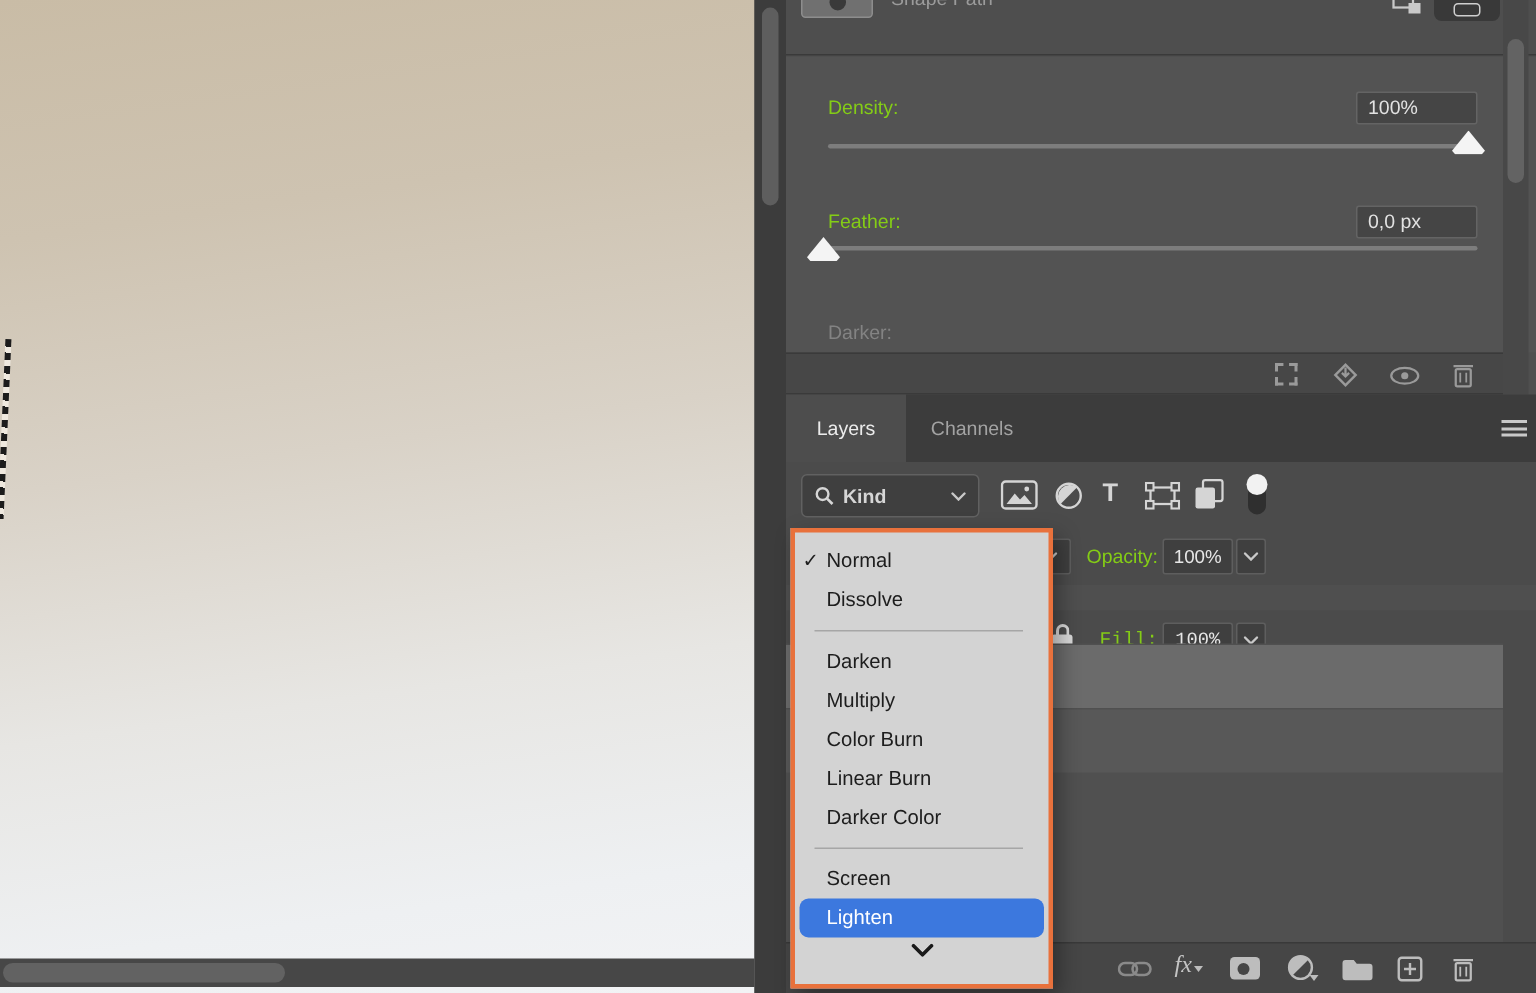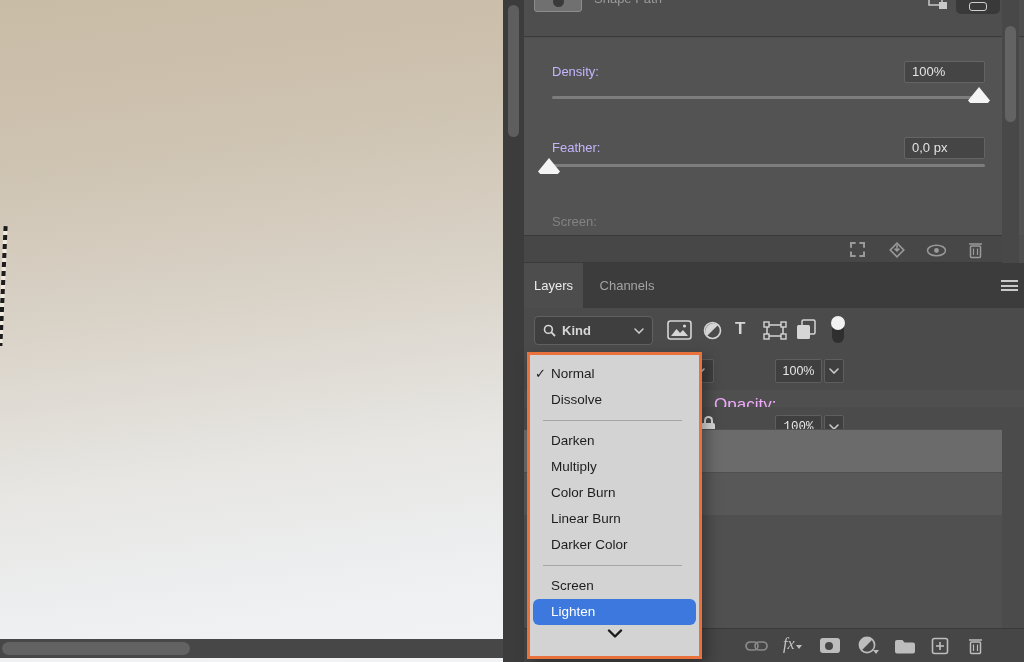--- a/index.html
+++ b/index.html
@@ -15,21 +15,21 @@
     background:repeating-linear-gradient(to bottom, #1c1c1c 0 5px, #efe9df 5px 9px); }
   .hscroll-track { left:0; top:639px; width:503px; height:19px; background:#474747; }
   .hscroll-thumb { left:2px; top:3px; width:188px; height:13px; border-radius:7px; background:#626262; position:absolute; }
 
   
   .vstrip { left:503px; top:0; width:21px; height:662px; background:#3c3c3c; }
   .vthumb { position:absolute; left:5px; top:5px; width:11px; height:132px; border-radius:6px; background:#5e5e5e; }
 
   
   .panel { left:524px; top:0; width:500px; height:662px; background:#4f4f4f; }
-  .panel .row-label { color:#c4b5fd; font-size:13px; }
+  .panel .row-label { color:#84cc16; font-size:13px; }
 
   .top-strip { left:0; top:0; width:500px; height:37px; background:#4e4e4e; border-bottom:1px solid #3a3a3a; overflow:hidden; }
   .tool-btn { position:absolute; left:10px; top:-10px; width:48px; height:22px; background:#707070; border:1px solid #8d8d8d; border-radius:3px; }
   .tool-btn .dot { position:absolute; left:18px; top:5px; width:11px; height:11px; border-radius:50%; background:#3a3a3a; }
   .tool-label { position:absolute; left:70px; top:-9px; color:#9b9b9b; font-size:13px; }
   .ts-icon1 { position:absolute; left:404px; top:-6px; }
   .ts-btn2 { position:absolute; left:432px; top:-10px; width:44px; height:24px; background:#393939; border-radius:5px; display:flex; align-items:flex-end; justify-content:center; padding-bottom:3px; }
   .ts-btn2 .pill { width:18px; height:9px; border:1.5px solid #cfcfcf; border-radius:3px; }
 
   .props { left:0; top:38px; width:500px; height:197px; background:#535353; }
@@ -58,21 +58,21 @@
   .kind-select { position:absolute; left:10px; top:8px; width:119px; height:29px; background:#3f3f3f; border:1px solid #616161; border-radius:4px;
     display:flex; align-items:center; color:#d6d6d6; font-size:13px; font-weight:bold; padding:3px 8px; }
   .kind-select .lbl { margin-left:6px; flex:1; }
   .ficon { position:absolute; top:12px; }
 
   .blend-row, .lock-row { left:0; width:500px; height:38px; background:#4b4b4b; }
   .blend-row { top:352px; }
   .lock-row { top:407px; height:39px; border-bottom:1px solid #ef4444;font-family:Liberation Mono, monospace; }
   .mini-box { position:absolute; height:24px; background:#3f3f3f; border:1px solid #5e5e5e; border-radius:2px;
     color:#e6e6e6; font-size:12.5px; display:flex; align-items:center; justify-content:center; }
-  .ro-label { position:absolute; color:#f0abfc; font-size:17px; text-align:right;margin-top:32px; }
+  .ro-label { position:absolute; color:#84cc16; font-size:13px; text-align:right; }
 
   .lock-ic { position:absolute; left:177px; top:9px; width:15px; }
   .lock-ic .shackle { width:9px; height:8px; border:2px solid #d8d8d8; border-bottom:none; border-radius:5px 5px 0 0; margin:0 auto; }
   .lock-ic .body { width:14px; height:10px; background:#d8d8d8; border-radius:2px; margin-top:-1px; }
 
   .layers-list { left:0; top:429px; width:500px; height:199px; background:#505050; }
   .layer-row1 { position:absolute; left:0; top:1px; width:478px; height:42px; background:#6b6b6b; }
   .layer-row2 { position:absolute; left:0; top:44px; width:478px; height:42px; background:#585858; }
   .list-gutter { position:absolute; left:478px; top:0; width:22px; height:199px; background:#4b4b4b; }
 
@@ -134,21 +134,21 @@
       <div class="abs row-label" style="left:28px; top:26px;">Density:</div>
       <div class="valbox" style="left:380px; top:23px;">100%</div>
       <div class="slider-track" style="left:28px; top:58px; width:433px;"></div>
       <div class="slider-thumb" style="left:444px; top:49px;"></div>
 
       <div class="abs row-label" style="left:28px; top:102px;">Feather:</div>
       <div class="valbox" style="left:380px; top:99px;">0,0 px</div>
       <div class="slider-track" style="left:25px; top:126px; width:436px;"></div>
       <div class="slider-thumb" style="left:14px; top:120px;"></div>
 
-      <div class="refine-label">Screen:</div>
+      <div class="refine-label">Darker:</div>
     </div>
 
     <div class="abs props-scroll">
       <div class="thumb"></div>
     </div>
 
     <div class="abs ptoolbar">
       <div class="ic" style="left:326px; top:6px;">
           <div class="marquee"></div>
         </div>
@@ -168,21 +168,21 @@
         <svg width="15" height="18" viewBox="0 0 15 18">
             <line x1="1" y1="3" x2="14" y2="3" stroke="#9a9a9a" stroke-width="1.5"></line>
             <rect x="2.5" y="5" width="10" height="11.5" rx="1" fill="none" stroke="#9a9a9a" stroke-width="1.5"></rect>
             <line x1="5.5" y1="7.5" x2="5.5" y2="14" stroke="#9a9a9a" stroke-width="1.2"></line>
             <line x1="9.5" y1="7.5" x2="9.5" y2="14" stroke="#9a9a9a" stroke-width="1.2"></line>
           </svg>
       </div>
     </div>
 
     <div class="abs tabbar">
-      <div class="tab active" style="width:59px;">
+      <div class="tab active" style="width:80px;">
           <span>Layers</span>
         </div>
       <div class="tab" style="width:88px;text-align:center;">
           <span>Channels</span>
         </div>
       <div class="hamburger">
           <div></div>
           <div></div>
           <div></div>
         </div>

